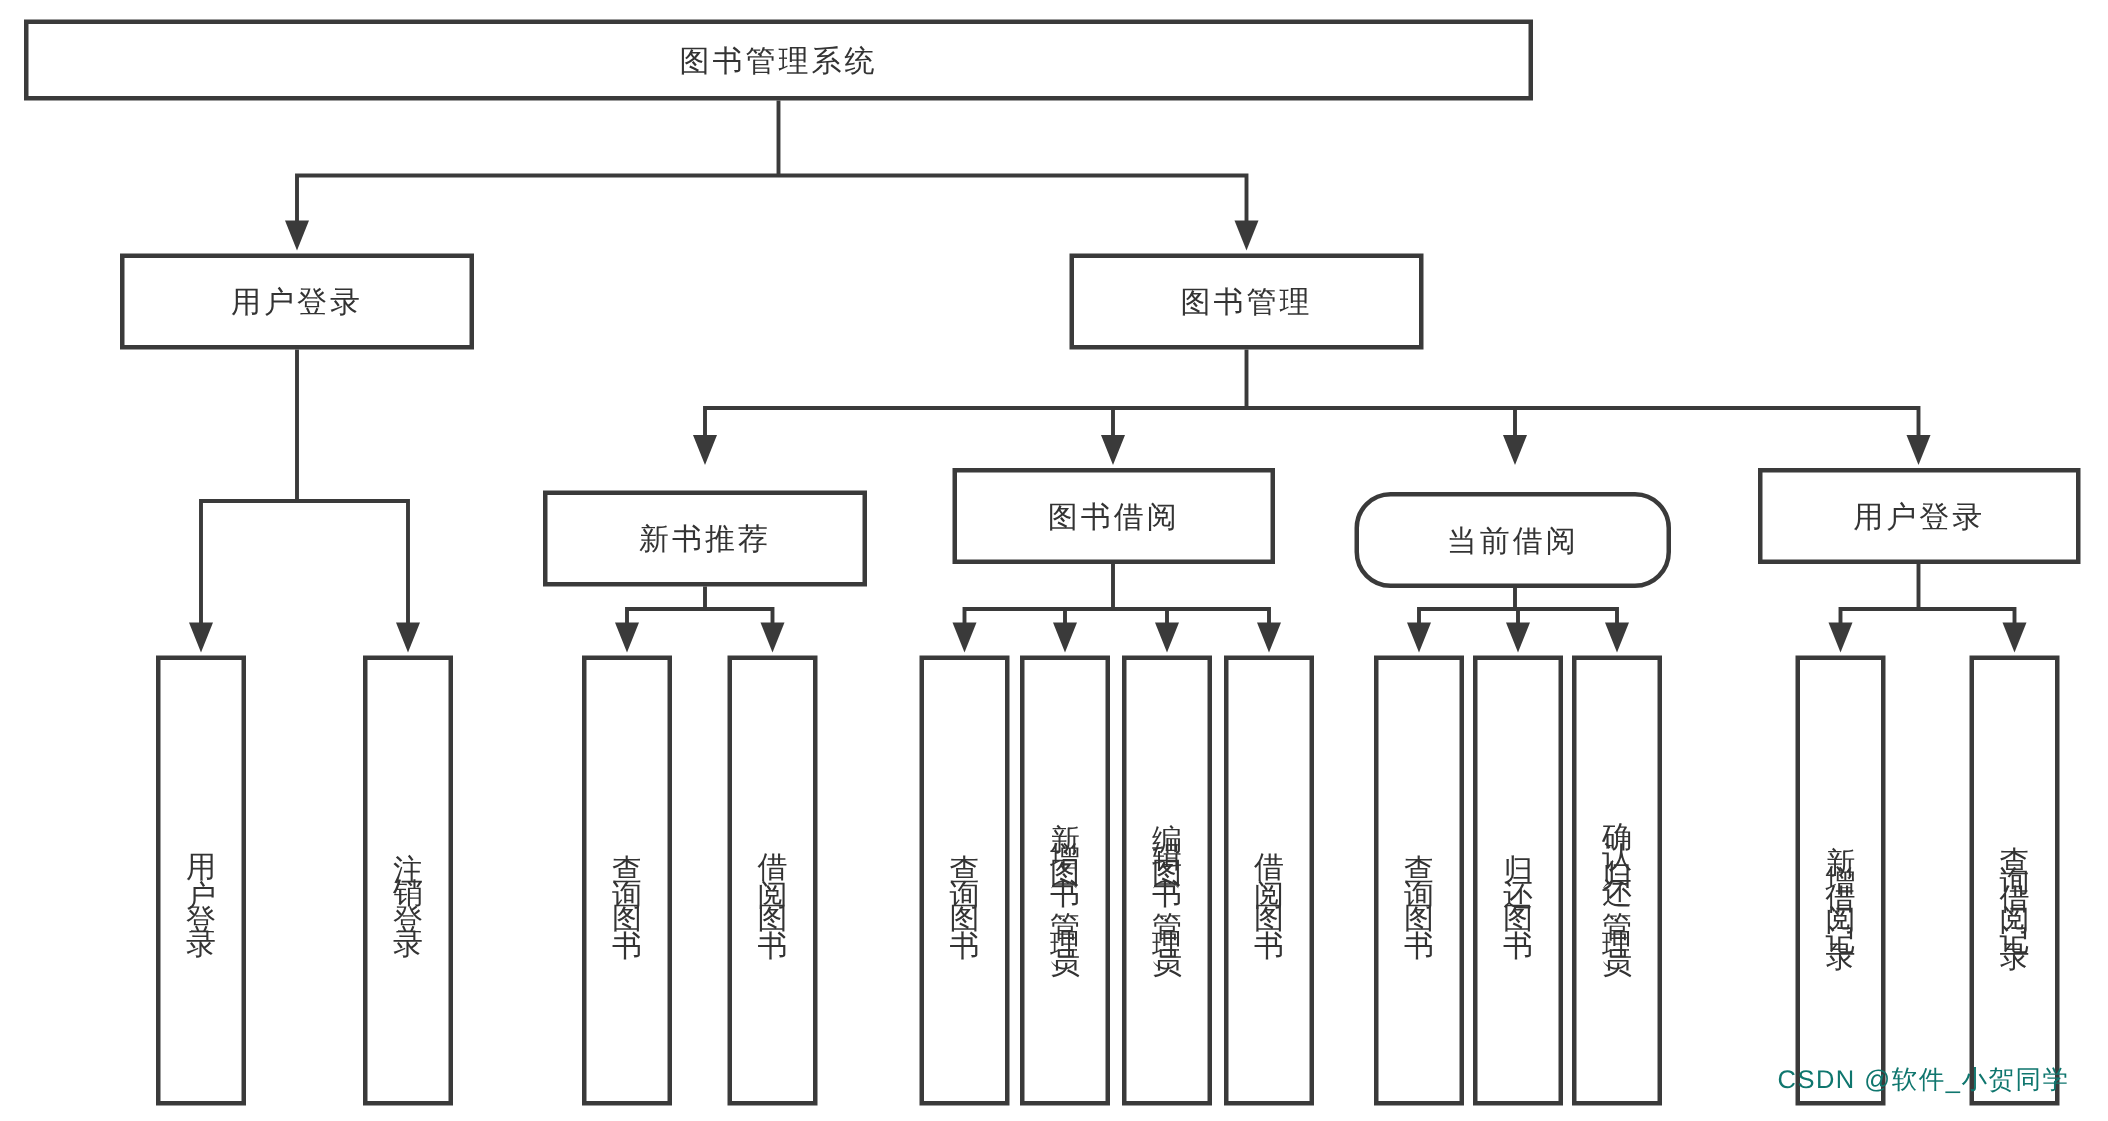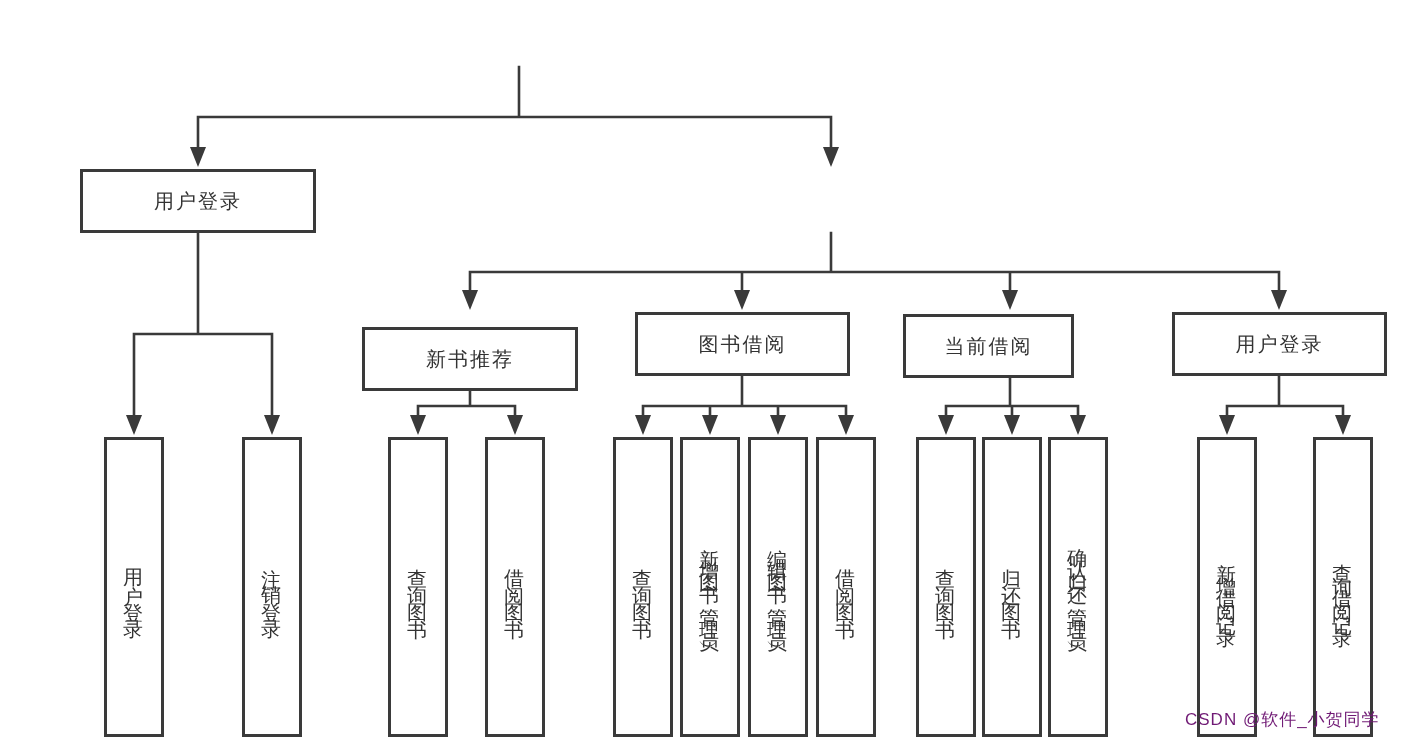--- a/index.html
+++ b/index.html
@@ -45,21 +45,21 @@
   }
   .s4 span { letter-spacing: 17px; }
   .s6 span { letter-spacing: 13px; }
   .s9 span { letter-spacing: 12px; }
   .watermark {
     position: absolute;
     left: 1185px;
     top: 708px;
     width: 215px;
     font-size: 17px;
-    color: #701a75;
+    color: #0f766e;
     z-index: 5;
     white-space: nowrap;
     letter-spacing: 1px;
   }
 </style>
 </head>
 <body>
 
 <div class="canvas">
 
@@ -96,32 +96,38 @@
       <path d="M770 415 L786 415 L778 435 Z"></path>
       <path d="M838 415 L854 415 L846 435 Z"></path>
       <path d="M938 415 L954 415 L946 435 Z"></path>
       <path d="M1004 415 L1020 415 L1012 435 Z"></path>
       <path d="M1070 415 L1086 415 L1078 435 Z"></path>
       <path d="M1219 415 L1235 415 L1227 435 Z"></path>
       <path d="M1335 415 L1351 415 L1343 435 Z"></path>
     </g>
   </svg>
 
+  <div class="box hbox" style="left:16px; top:13px; width:1006px; height:54px;">
+    <span>图书管理系统</span>
+  </div>
 
   <div class="box hbox" style="left:80px; top:169px; width:236px; height:64px;">
     <span>用户登录</span>
+  </div>
+  <div class="box hbox" style="left:713px; top:169px; width:236px; height:64px;">
+    <span>图书管理</span>
   </div>
 
   <div class="box hbox" style="left:362px; top:312px; width:216px; height:64px;margin-top:15px;">
     <span>新书推荐</span>
   </div>
   <div class="box hbox" style="left:635px; top:312px; width:215px; height:64px;">
     <span>图书借阅</span>
   </div>
-  <div class="box hbox" style="left:903px; top:314px; width:171px; height:64px;">
+  <div class="box hbox" style="left:903px; top:328px; width:211px; height:64px;border-radius:24px;">
     <span>当前借阅</span>
   </div>
   <div class="box hbox" style="left:1172px; top:312px; width:215px; height:64px;">
     <span>用户登录</span>
   </div>
 
   <div class="box vbox s4" style="left:104px; top:437px; width:60px; height:300px;">
     <span>用户登录</span>
   </div>
   <div class="box vbox s4" style="left:242px; top:437px; width:60px; height:300px;">

